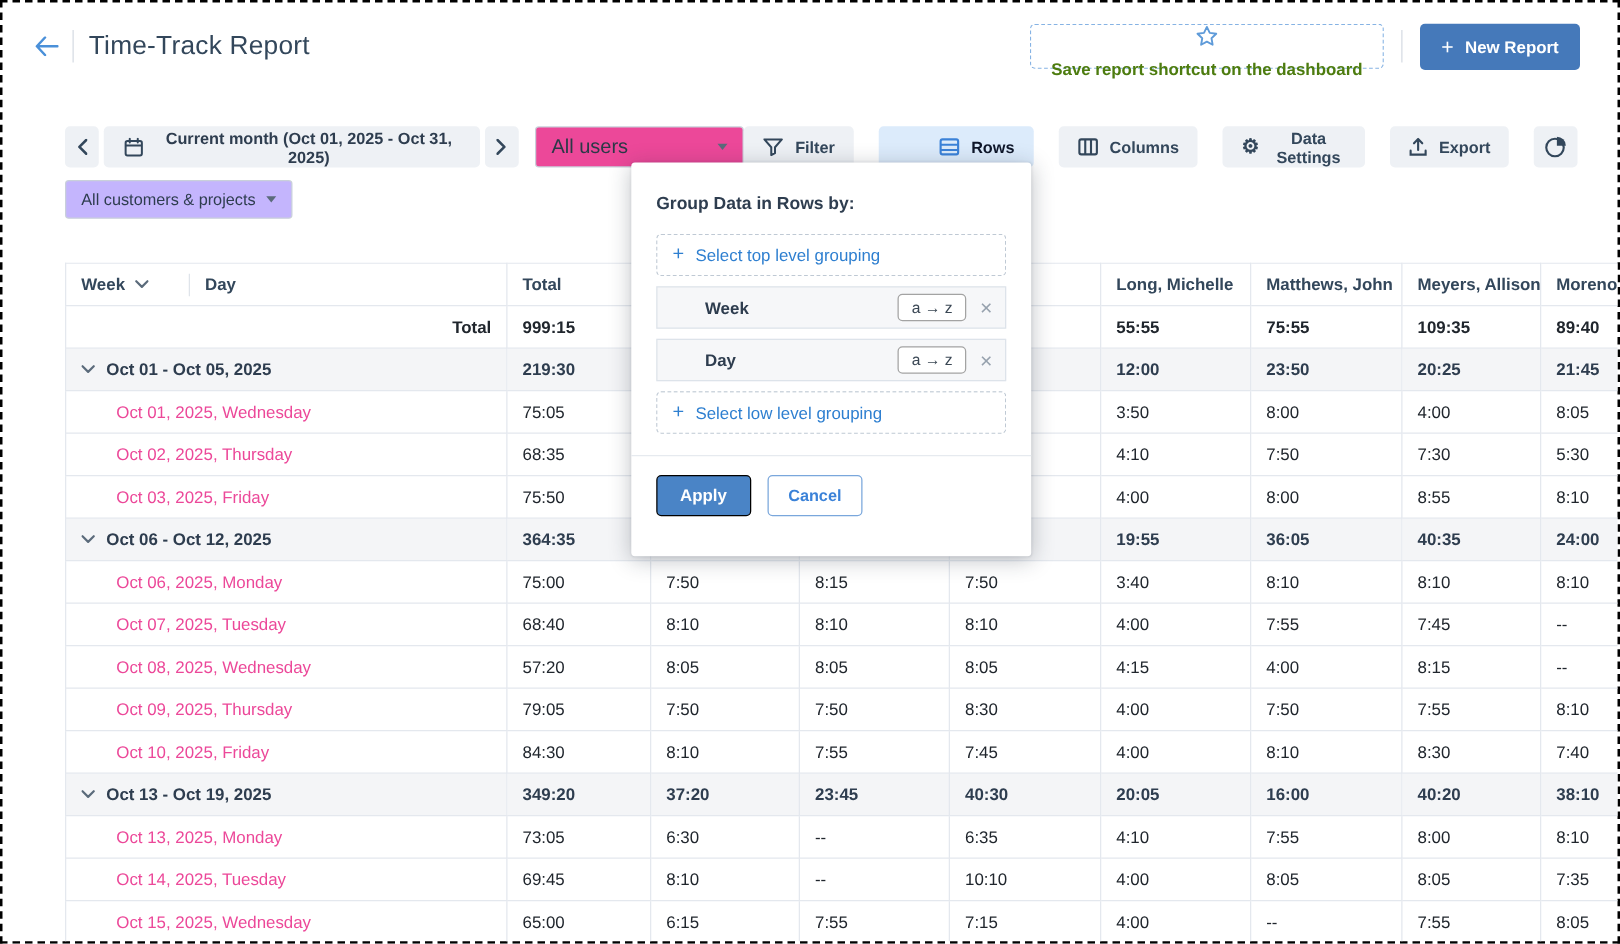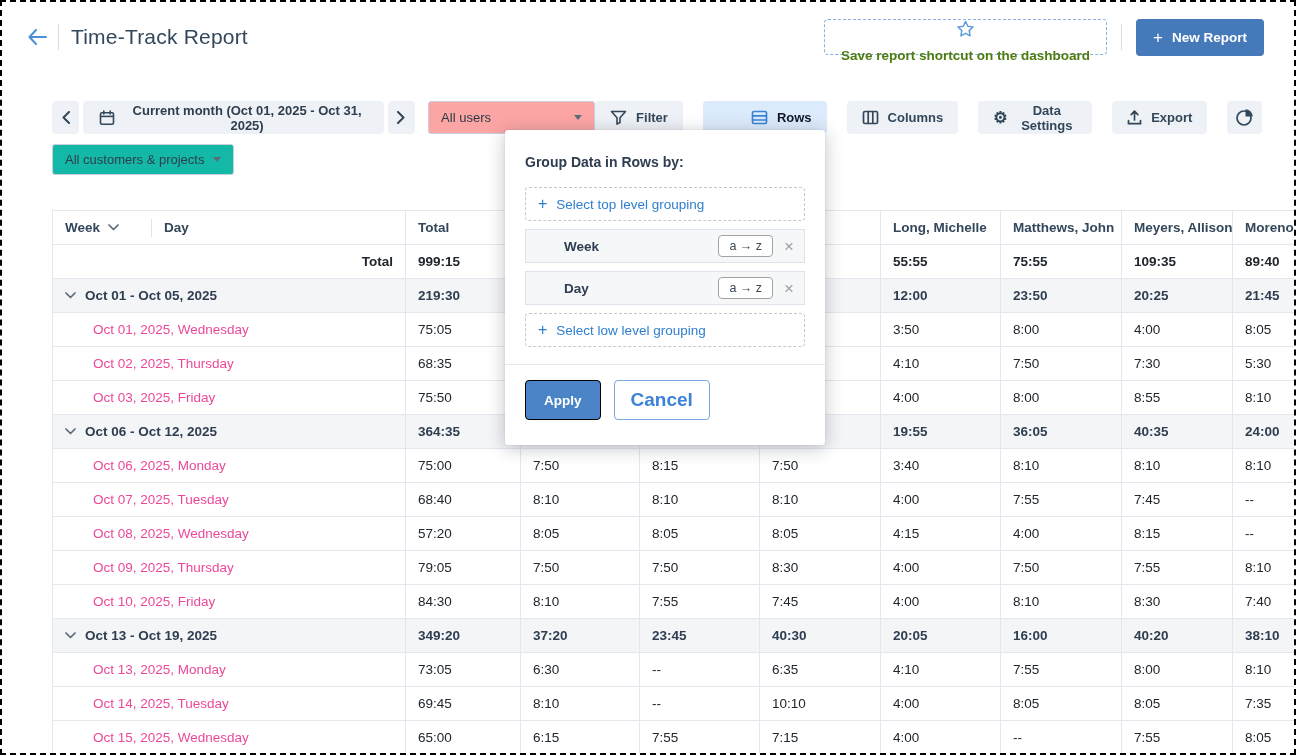--- a/index.html
+++ b/index.html
@@ -22,33 +22,33 @@
     border-radius:4px; height:37px; padding:0 17px; font-size:13.5px; font-weight:700; cursor:pointer; }
   .new-report .plus-glyph { font-size:17px; font-weight:400; line-height:1; }
   
   .toolbar { display:flex; align-items:center; margin:47px 32px 0 50px; }
   .nav-btn { width:30px; height:33px; background:#eef1f5; border:none; border-radius:4px;
     display:flex; align-items:center; justify-content:center; cursor:pointer; }
   .date-btn { height:33px; background:#eef1f5; border:none; border-radius:4px; margin:0 4px;
     display:flex; align-items:center; gap:11px; padding:0 16px; font-size:13px; font-weight:700; color:#2e3d4f;
     font-family:"Liberation Sans",sans-serif; cursor:pointer; }
   .users-select { margin-left:13px; width:180px; height:33px; border:1px solid #c9d0da; border-radius:3px;
-    background:#fca5a5; display:flex; align-items:center; justify-content:space-between; padding:0 12px;
-    font-size:13px; color:#2b3947; cursor:pointer; }
+    background:#ec4899; display:flex; align-items:center; justify-content:space-between; padding:0 12px;
+    font-size:16px; color:#2b3947; cursor:pointer; }
   .caret-tri { width:0; height:0; border-left:4.5px solid transparent; border-right:4.5px solid transparent;
     border-top:5px solid #5b6b7b; }
   .toolbar-right { margin-left:auto; display:flex; gap:20px; }
   .tb-btn { height:33px; background:#eef1f5; border:none; border-radius:4px; display:flex; align-items:center;
     gap:9px; padding:0 15px; font-size:13px; font-weight:700; color:#33475b; font-family:"Liberation Sans",sans-serif; cursor:pointer; }
   .tb-btn.active { background:#dcebfb; color:#0f172a;padding-left:48px; }
   .tb-btn.icon-only { width:44px; justify-content:center; padding:0; }
   .gear-glyph { font-size:16px; line-height:1; color:#33475b; }
   
   .filter-row { margin:10px 32px 0 50px; }
-  .customers-btn { height:31px; border:1px solid #c9d0da; border-radius:3px; background:#14b8a6;
+  .customers-btn { height:31px; border:1px solid #c9d0da; border-radius:3px; background:#c4b5fd;
     display:inline-flex; align-items:center; gap:9px; padding:0 12px; font-size:13px; color:#2e3d4f;
     font-family:"Liberation Sans",sans-serif; cursor:pointer; }
   
   .table-wrap { margin:35px 0 0 50px; overflow:hidden; }
   table { border-collapse:collapse; table-layout:fixed; width:1300px; }
   th, td { border:1px solid #e4e8ee; height:34px; padding:0 12px; text-align:left;
     white-space:nowrap; overflow:hidden; font-size:13.5px; }
   thead th { color:#33475b; font-weight:700; background:#fff; }
   td { color:#20262d; }
   tr.week-row td { background:#f4f5f7; font-weight:700; color:#2e3d4f; }
@@ -71,21 +71,21 @@
     padding:0 10px 0 38px; margin-bottom:8px; }
   .group-name { flex:1; font-weight:700; font-size:13.5px; color:#2e3d4f; }
   .sort-chip { border:1px solid #a3a3a3; background:#fff; border-radius:4px; padding:3px 10px;
     font-size:12.5px; color:#3a4754; cursor:pointer; white-space:nowrap; }
   .close-x { margin-left:11px; color:#97a2ae; font-size:17px; line-height:1; cursor:pointer; }
   .popup-divider { border-top:1px solid #e6eaef; margin:17px -20px 15px -20px; }
   .popup-actions { display:flex; gap:13px; }
   .apply-btn { background:#4a84c6; color:#fff; font-weight:700; border-radius:4px; padding:8px 18px;
     font-size:13.5px; border:1px solid #000000; font-family:"Liberation Sans",sans-serif; cursor:pointer; }
   .cancel-btn { background:#fff; color:#3b82d8; font-weight:700; border-radius:4px; padding:8px 16px;
-    font-size:19px; border:1px solid #7aa7dc; font-family:"Liberation Sans",sans-serif; cursor:pointer; }
+    font-size:13px; border:1px solid #7aa7dc; font-family:"Liberation Sans",sans-serif; cursor:pointer; }
   svg { display:block; }
 </style>
 </head>
 <body>
 
 <div class="page">
 
   <div class="header">
     <div class="back-btn">
       <span>

